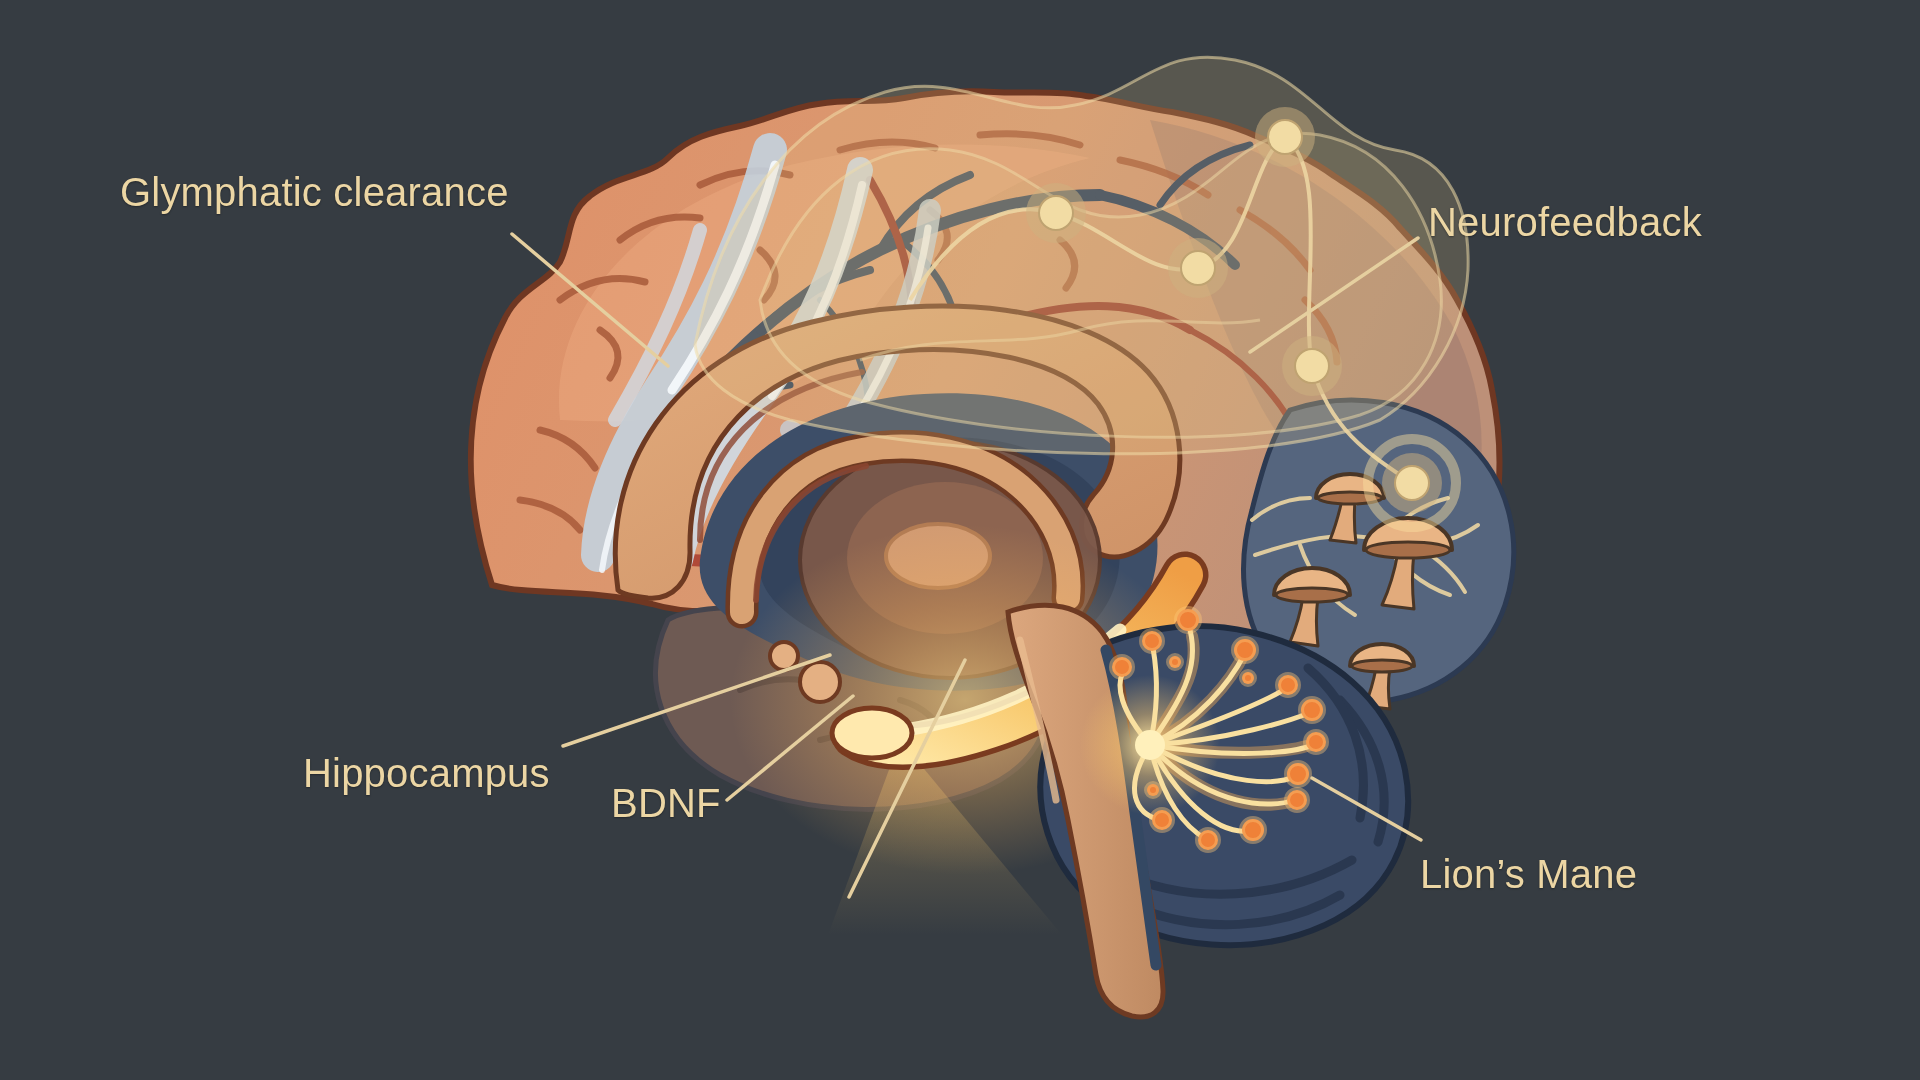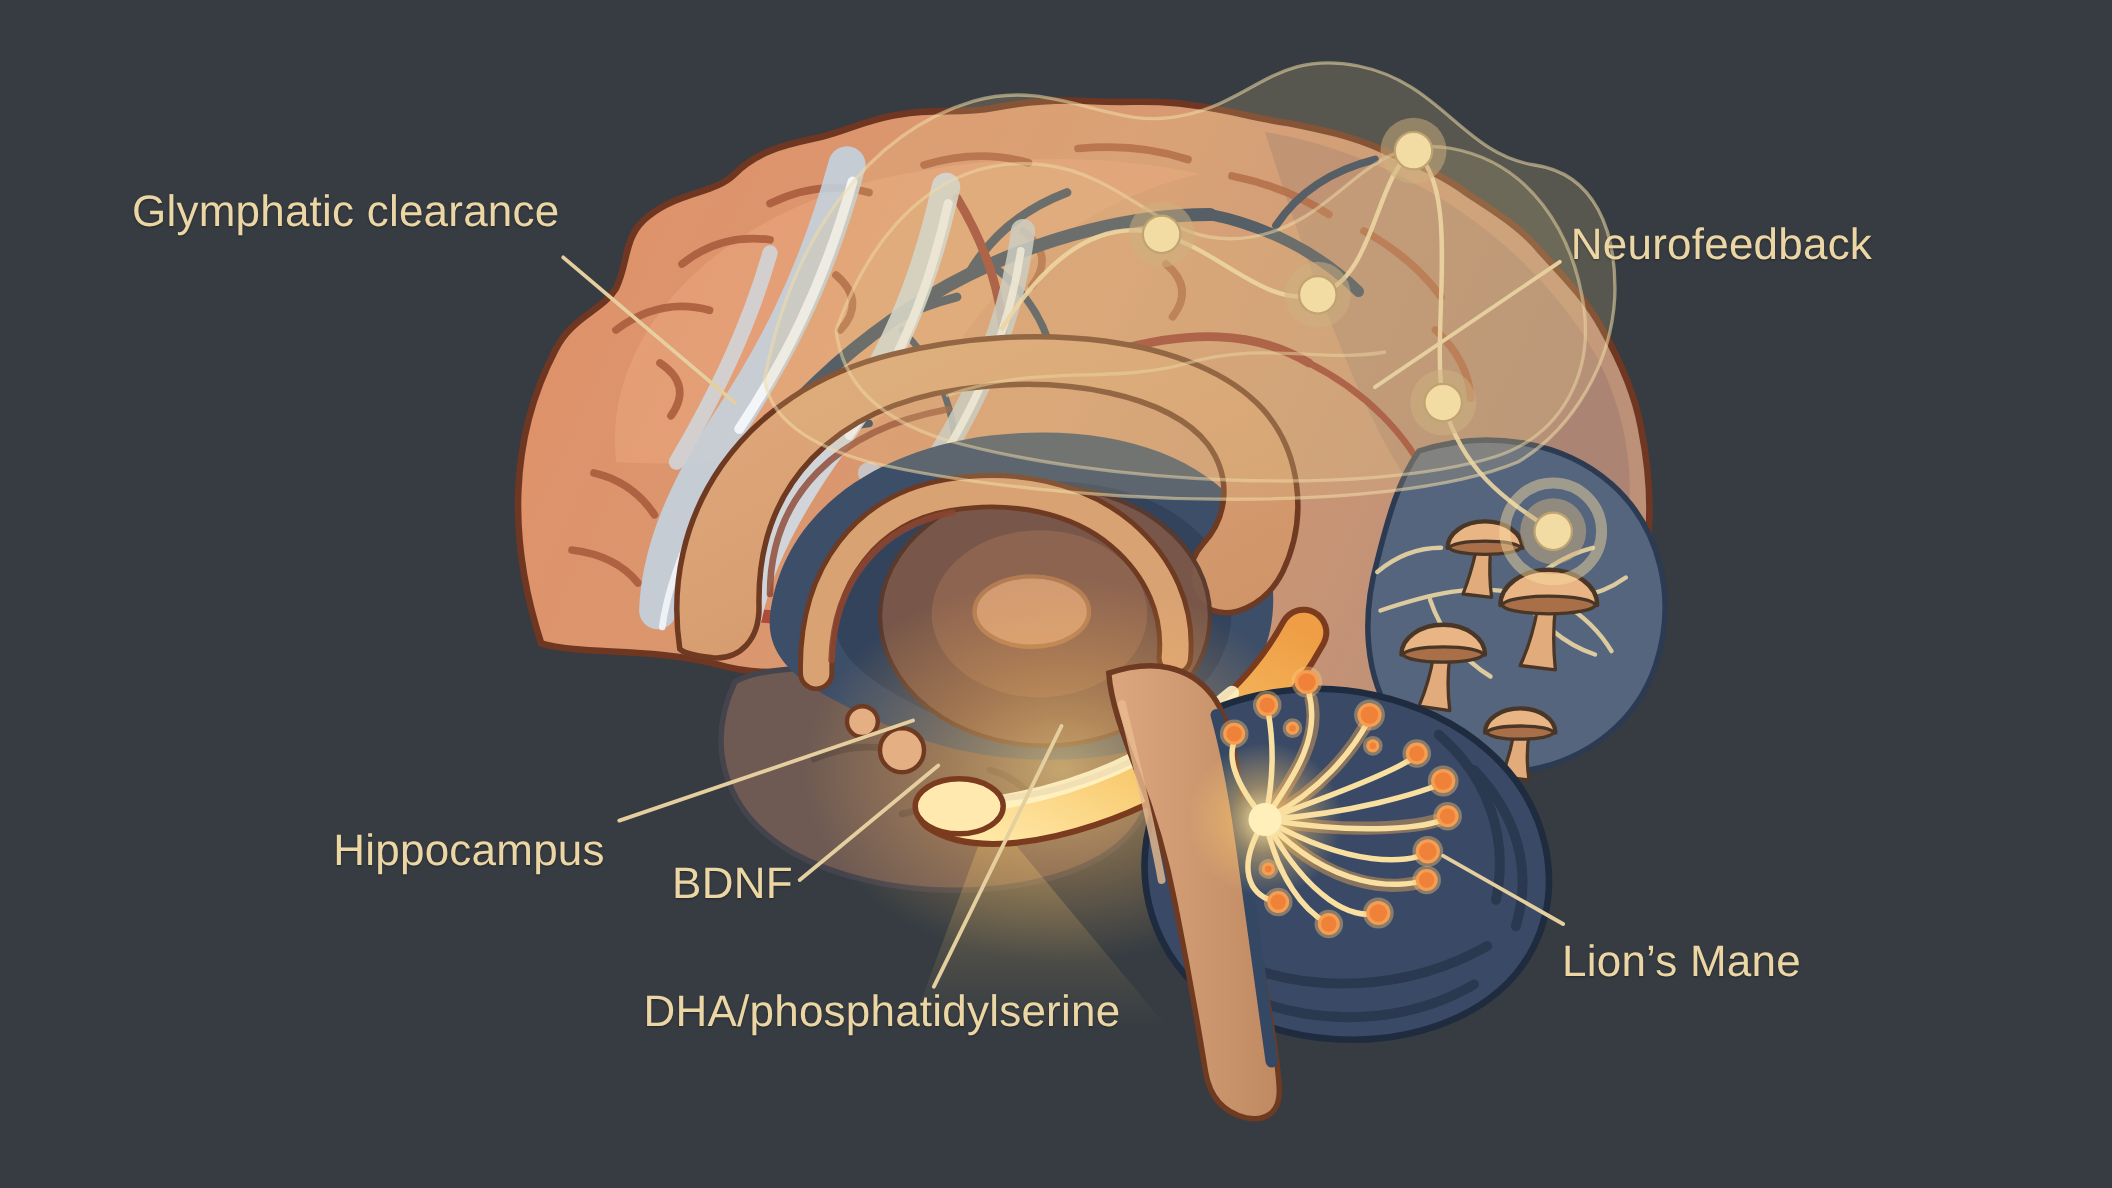--- a/index.html
+++ b/index.html
@@ -316,16 +316,15 @@
     <line x1="727" y1="800" x2="853" y2="696"></line>
     <line x1="849" y1="897" x2="965" y2="660"></line>
     <line x1="1421" y1="840" x2="1312" y2="778"></line>
   </g>
 </svg>
 
 <div class="lbl" id="lbl-glymphatic">Glymphatic clearance</div>
 <div class="lbl" id="lbl-neurofeedback">Neurofeedback</div>
 <div class="lbl" id="lbl-hippocampus">Hippocampus</div>
 <div class="lbl" id="lbl-bdnf">BDNF</div>
-<div class="lbl" id="lbl-dha">DHA/phosphatidylserine</div>
 <div class="lbl" id="lbl-lionsmane">Lion’s Mane</div>
 
 </div>
 
 </body></html>

